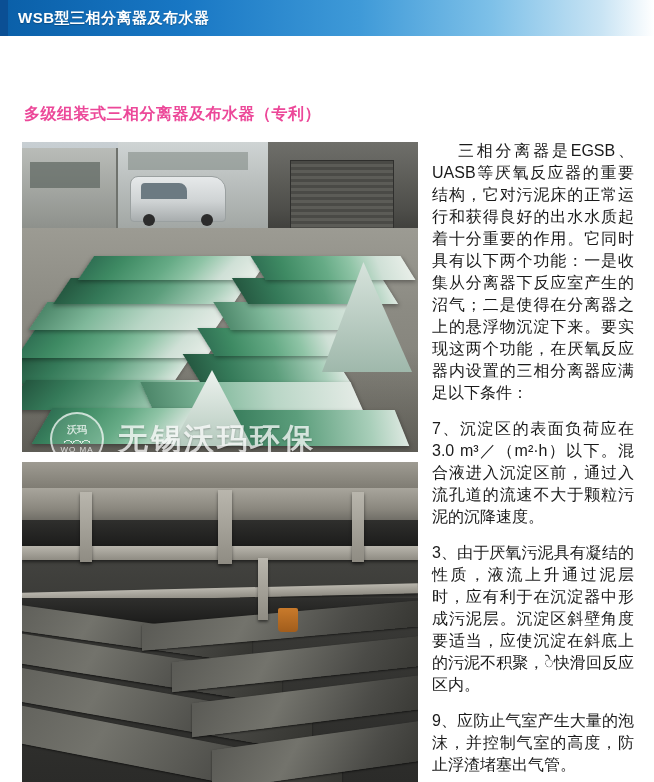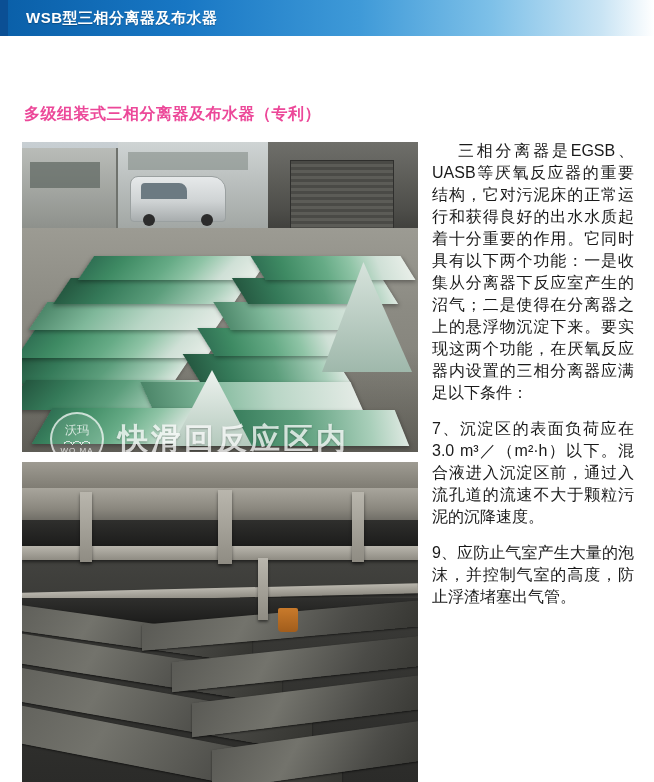--- a/index.html
+++ b/index.html
@@ -30,21 +30,21 @@
   .header-accent {
     width: 8px;
     height: 36px;
     background: #0b4f94;
   }
   .header-title {
     color: #ffffff;
     font-size: 15px;
     font-weight: bold;
     letter-spacing: 0.5px;
-    margin-left: 18px;
+    margin-left: 10px;
     text-shadow: 0 1px 1px rgba(0,0,0,0.25);
   }
 
   
   .section-title {
     position: absolute;
     top: 104px;
     left: 24px;
     font-size: 16px;
     font-weight: bold;
@@ -193,21 +193,21 @@
   .wm-badge {
     width: 54px; height: 54px;
     border-radius: 50%;
     border: 2px solid rgba(255,255,255,0.92);
     background: rgba(255,255,255,0.16);
     display: flex; flex-direction: column;
     align-items: center; justify-content: center;
     color: #ffffff;
     flex: 0 0 auto;
   }
-  .wm-badge .wm-cn { font-size: 12px; font-weight: normal; line-height: 1; text-align: right; }
+  .wm-badge .wm-cn { font-size: 10px; font-weight: bold; line-height: 1; text-align: right; }
   .wm-badge .wm-en { font-size: 8px; letter-spacing: 1px; margin-top: 2px; line-height: 1; }
   .wm-badge .wm-wave {
     width: 26px; height: 7px; margin-top: 2px;
     background:
       radial-gradient(circle at 4px 8px, transparent 4px, #fff 4px, #fff 5px, transparent 5px),
       radial-gradient(circle at 13px 8px, transparent 4px, #fff 4px, #fff 5px, transparent 5px),
       radial-gradient(circle at 22px 8px, transparent 4px, #fff 4px, #fff 5px, transparent 5px);
   }
   .wm-text {
     margin-left: 14px;
@@ -271,21 +271,21 @@
 
     <div class="mod-end" style="left:300px; top:120px; width:90px; height:110px; clip-path: polygon(0 100%, 46% 0, 100% 100%);"></div>
     <div class="mod-end" style="left:150px; top:228px; width:80px; height:76px; clip-path: polygon(0 100%, 50% 0, 100% 100%); background:linear-gradient(to bottom,#eef3ef,#b4c9bd);"></div>
 
     <div class="watermark wm-top">
       <div class="wm-badge">
         <div class="wm-cn">沃玛</div>
         <div class="wm-wave"></div>
         <div class="wm-en">WO MA</div>
       </div>
-      <div class="wm-text">快滑回反应区内</div>
+      <div class="wm-text">无锡沃玛环保</div>
     </div>
   </div>
 
   <div class="photo photo-bottom">
     <div class="p2-bg"></div>
 
     <div class="p2-slab" style="left:0; top:0; width:396px; height:30px;"></div>
     <div class="p2-wall" style="left:0; top:26px; width:396px; height:34px;"></div>
     <div class="p2-dark" style="left:0; top:58px; width:396px; height:26px;"></div>
 
@@ -307,16 +307,17 @@
     <div class="p2-baffle" style="left:190px; top:272px; width:230px; height:40px; transform: skewY(-8deg);"></div>
 
     <div class="p2-beam" style="left:236px; top:96px; width:10px; height:62px;"></div>
     <div class="p2-bucket" style="left:256px; top:146px; width:20px; height:24px;"></div>
 
   </div>
 
   <div class="text-col">
     <p class="para first">三相分离器是EGSB、UASB等厌氧反应器的重要结构，它对污泥床的正常运行和获得良好的出水水质起着十分重要的作用。它同时具有以下两个功能：一是收集从分离器下反应室产生的沼气；二是使得在分离器之上的悬浮物沉淀下来。要实现这两个功能，在厌氧反应器内设置的三相分离器应满足以下条件：</p>
     <p class="para">7、沉淀区的表面负荷应在3.0 m³／（m²·h）以下。混合液进入沉淀区前，通过入流孔道的流速不大于颗粒污泥的沉降速度。</p>
+    <p class="para">3、由于厌氧污泥具有凝结的性质，液流上升通过泥层时，应有利于在沉淀器中形成污泥层。沉淀区斜壁角度要适当，应使沉淀在斜底上的污泥不积聚，े快滑回反应区内。</p>
     <p class="para">9、应防止气室产生大量的泡沫，并控制气室的高度，防止浮渣堵塞出气管。</p>
   </div>
 
 </div>
 
 </body></html>

